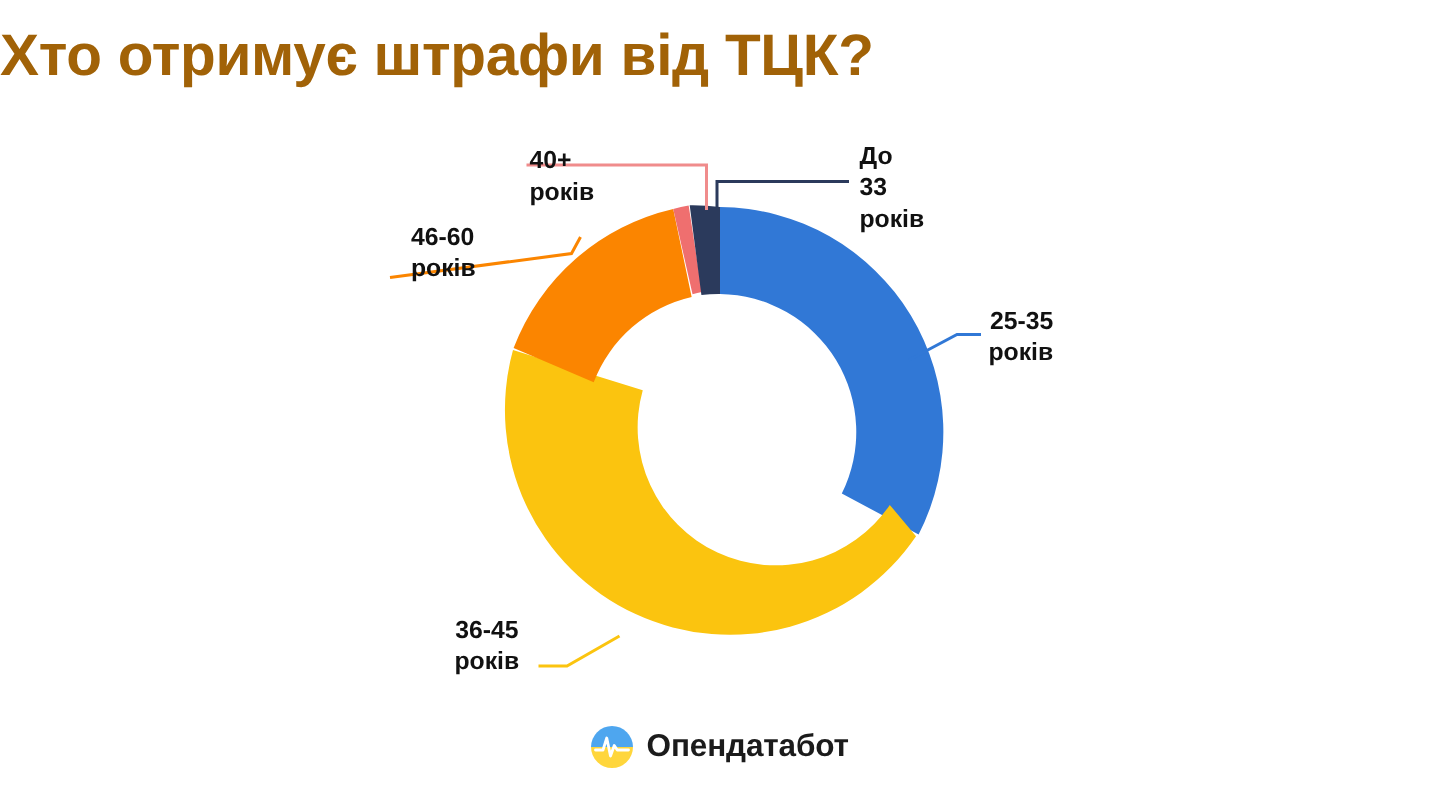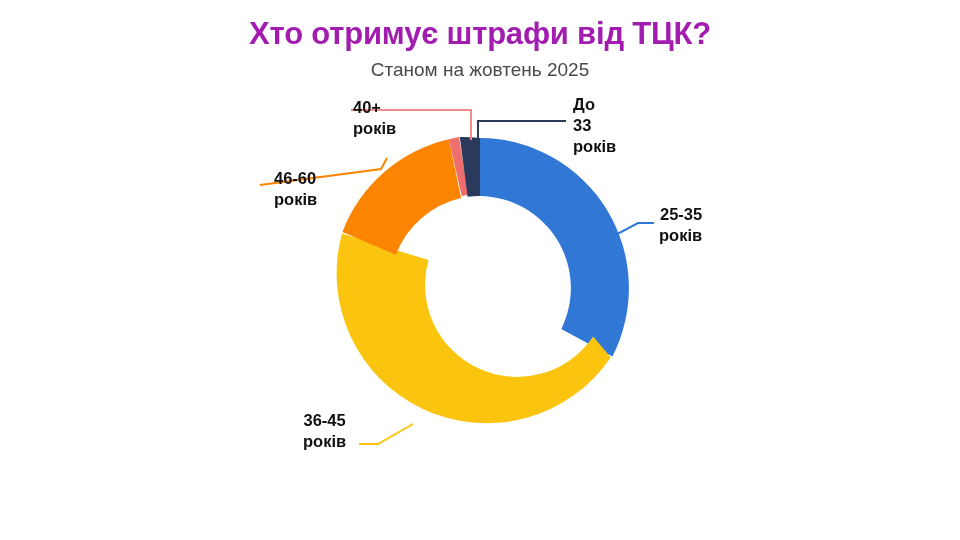--- a/index.html
+++ b/index.html
@@ -18,24 +18,23 @@
     position: absolute;
     inset: 0;
     width: 960px;
     height: 540px;
   }
   .title {
     position: absolute;
     top: 16px;
     left: 0;
     width: 960px;
-    text-align: center;
-    font-size: 31px;
+    font-size: 39px;
     font-weight: bold;
-    color: #a21caf;
+    color: #a16207;
     letter-spacing: -0.2px;
   }
   .subtitle {
     position: absolute;
     top: 59px;
     left: 0;
     width: 960px;
     text-align: center;
     font-size: 19px;
     font-weight: normal;
@@ -60,21 +59,21 @@
     position: absolute;
     font-size: 16.5px;
     font-weight: bold;
     color: #111111;
     line-height: 1.28;
     white-space: pre-line;
   }
   .lbl-до-25      { left: 573px; top: 4px;   text-align: left; }
   .lbl-25-35      { left: 659px; top: 114px; text-align: right; }
   .lbl-36-45      { left: 303px; top: 320px; text-align: center; }
-  .lbl-46-60      { left: 274px; top: 58px;  text-align: left; margin-top: 20px; }
+  .lbl-46-60      { left: 274px; top: 58px;  text-align: left; }
   .lbl-60plus     { left: 353px; top: 7px;   text-align: left; }
 
   .footer {
     position: absolute;
     left: 0;
     top: 484px;
     width: 960px;
     display: flex;
     align-items: center;
     justify-content: center;
@@ -99,21 +98,20 @@
     color: #1b1b1b;
     letter-spacing: -0.1px;
   }
 </style>
 </head>
 <body>
 
 <div id="root">
 
   <div class="title">Хто отримує штрафи від ТЦК?</div>
-  <div class="subtitle">Станом на жовтень 2025</div>
 
   <div class="chart-area">
 
     <svg class="donut" viewBox="0 0 960 380">
 
       <path fill="#3178d6" d="M 480 48
                A 150 150 0 0 1 612.4 266.4
                L 561.2 239.0
                A 92 92 0 0 0 480 106
                Z"></path>
@@ -161,14 +159,22 @@
 років</div>
     <div class="slice-label lbl-36-45">36-45
 років</div>
     <div class="slice-label lbl-46-60">46-60
 років</div>
     <div class="slice-label lbl-60plus">40+
 років</div>
 
   </div>
 
+  <div class="footer">
+    <div class="logo-mark">
+      <svg class="pulse" viewBox="0 0 28 28">
+        <polyline fill="none" stroke="#ffffff" stroke-width="1.9" stroke-linejoin="round" stroke-linecap="round" points="3,16 8,16 10.5,8 13,20 15.5,13 17.5,16 25,16"></polyline>
+      </svg>
+    </div>
+    <div class="logo-text">Опендатабот</div>
+  </div>
 
 </div>
 
 </body></html>

